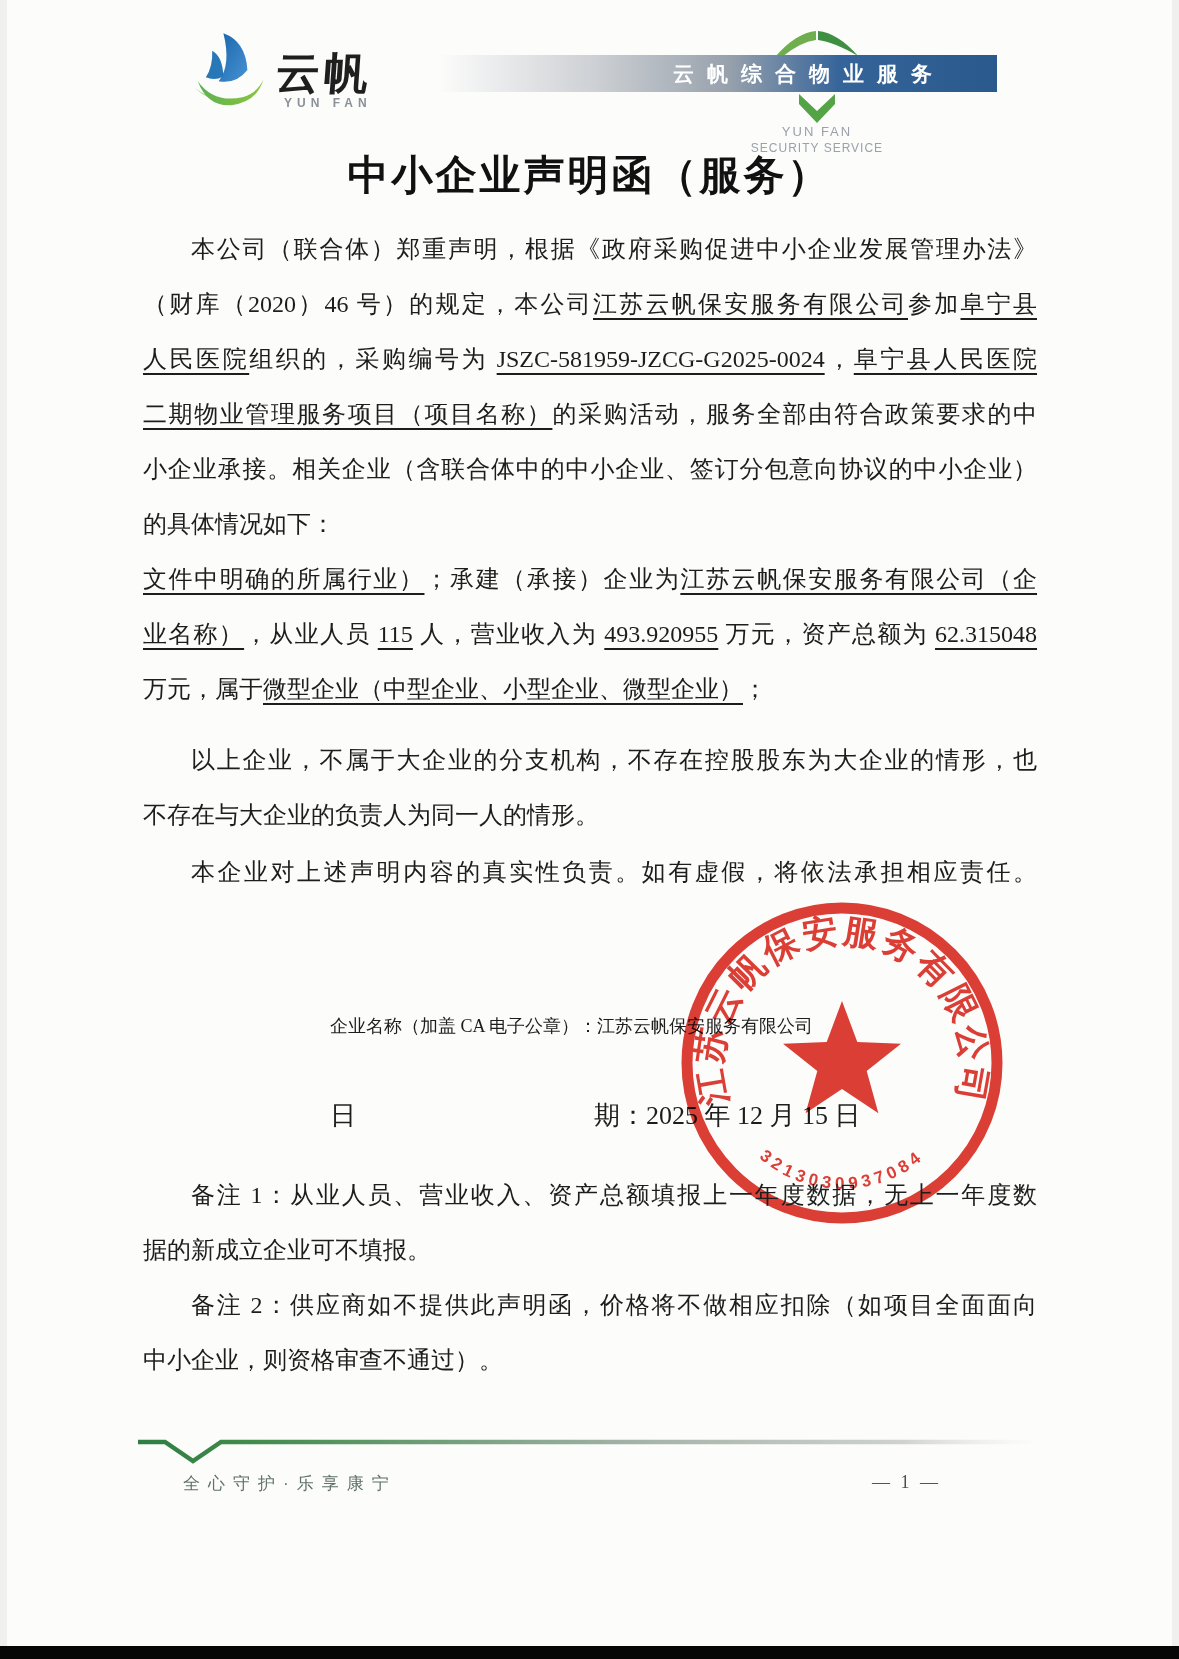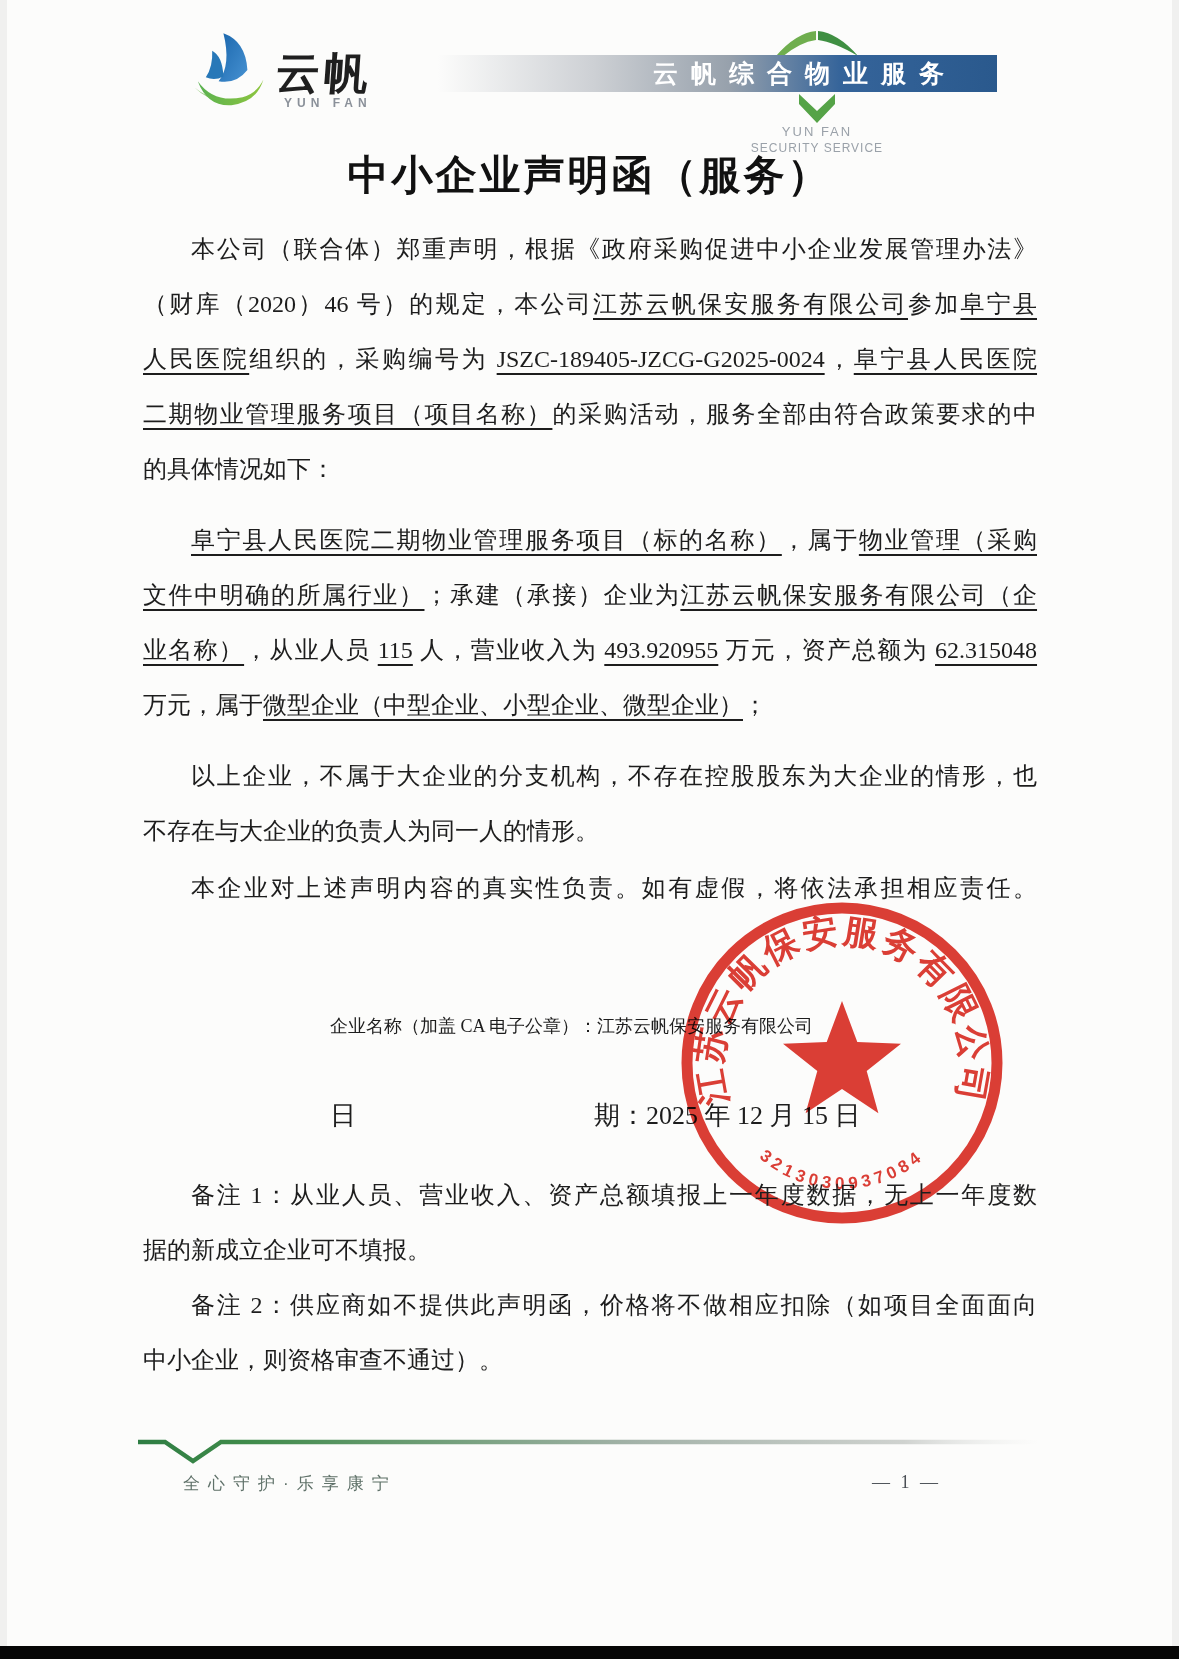--- a/index.html
+++ b/index.html
@@ -17,22 +17,22 @@
   .logo-cn{position:absolute;left:276px;top:44px;font-size:44px;font-weight:bold;
            transform:skewX(-4deg);color:#1f1f1f;letter-spacing:4px;}
   .logo-en{position:absolute;left:284px;top:96px;font-size:12px;letter-spacing:5px;
            color:#8a9099;font-family:"Liberation Sans","DejaVu Sans",sans-serif;font-weight:bold;}
   .banner-bar{
     position:absolute;left:438px;top:55px;width:559px;height:37px;
     background:linear-gradient(90deg,rgba(242,242,242,0) 0%,#cdd0d4 28%,#97a1ac 52%,#35649a 72%,#2a598d 100%);
     display:flex;align-items:center;justify-content:flex-end;
   }
   .banner-text{
-    color:#ffffff;font-size:25px;font-weight:600;letter-spacing:13px;
-    padding-right:40px;font-family:Liberation Mono, monospace;white-space:nowrap;
+    color:#ffffff;font-size:21px;font-weight:600;letter-spacing:13px;
+    padding-right:52px;font-family:Liberation Mono, monospace;white-space:nowrap;
   }
   .shield-chevron{position:absolute;left:770px;top:26px;}
   .v-chevron{position:absolute;left:798px;top:94px;}
   .banner-en{position:absolute;left:732px;top:124px;width:170px;text-align:center;
     font-family:"Liberation Sans","DejaVu Sans",sans-serif;color:#9aa1a9;}
   .banner-en .l1{font-size:13px;letter-spacing:2px;}
   .banner-en .l2{font-size:12px;letter-spacing:1px;margin-top:2px;}
 
   
   .doc-title{
@@ -103,24 +103,24 @@
   <div class="banner-en">
     <div class="l1">YUN FAN</div>
     <div class="l2">SECURITY SERVICE</div>
   </div>
 
   <h1 class="doc-title">中小企业声明函（服务）</h1>
 
   <div id="body-lines" class="lines">
       <div class="bline ind fill"><span>本公司（联合体）郑重声明，根据《政府采购促进中小企业发展管理办法》</span></div>
       <div class="bline fill"><span>（财库（2020）46 号）的规定，本公司</span><span class="u">江苏云帆保安服务有限公司</span><span>参加</span><span class="u">阜宁县</span></div>
-      <div class="bline fill"><span class="u">人民医院</span><span>组织的，采购编号为 </span><span class="u">JSZC-189405-JZCG-G2025-0024</span><span>，</span><span class="u">阜宁县人民医院</span></div>
+      <div class="bline fill"><span class="u">人民医院</span><span>组织的，采购编号为 </span><span class="u">JSZC-581959-JZCG-G2025-0024</span><span>，</span><span class="u">阜宁县人民医院</span></div>
       <div class="bline fill"><span class="u">二期物业管理服务项目（项目名称）</span><span>的采购活动，服务全部由符合政策要求的中</span></div>
+      <div class="bline fill"><span>小企业承接。相关企业（含联合体中的中小企业、签订分包意向协议的中小企业）</span></div>
       <div class="bline"><span>的具体情况如下：</span></div>
-      <div class="bline ind fill" style="margin-top: 16px;"><span class="u">阜宁县人民医院二期物业管理服务项目（标的名称）</span><span>，属于</span><span class="u">物业管理（采购</span></div>
       <div class="bline fill"><span class="u">文件中明确的所属行业）</span><span>；承建（承接）企业为</span><span class="u">江苏云帆保安服务有限公司（企</span></div>
       <div class="bline fill"><span class="u">业名称）</span><span>，从业人员 </span><span class="u">115</span><span> 人，营业收入为 </span><span class="u">493.920955</span><span> 万元，资产总额为 </span><span class="u">62.315048</span></div>
       <div class="bline"><span>万元，属于</span><span class="u">微型企业（中型企业、小型企业、微型企业）</span><span>；</span></div>
       <div class="bline ind fill" style="margin-top: 16px;"><span>以上企业，不属于大企业的分支机构，不存在控股股东为大企业的情形，也</span></div>
       <div class="bline"><span>不存在与大企业的负责人为同一人的情形。</span></div>
       <div class="bline ind fill" style="margin-top: 2px;"><span>本企业对上述声明内容的真实性负责。如有虚假，将依法承担相应责任。</span></div>
     </div>
 
   <div class="sig1">企业名称（加盖 CA 电子公章）：江苏云帆保安服务有限公司</div>
   <div class="sig2">

